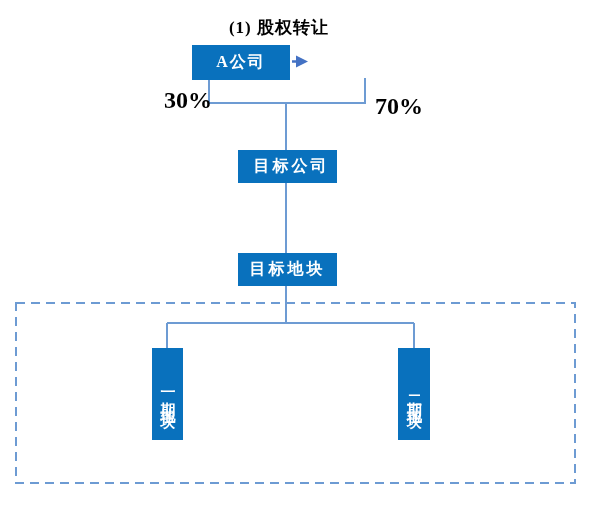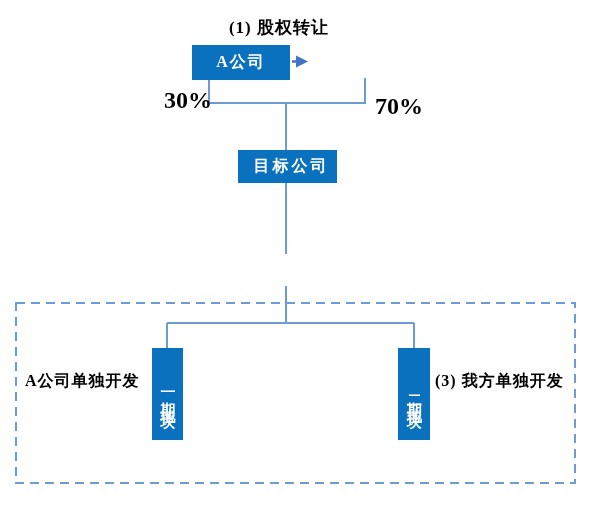--- a/index.html
+++ b/index.html
@@ -67,21 +67,20 @@
 
     <g>
       <line x1="265" y1="61.5" x2="296" y2="61.5" stroke="#4472C4" stroke-width="2.5" stroke-dasharray="5.5 3.5"></line>
       <polygon points="296,55.5 308,61.5 296,67.5" fill="#4472C4"></polygon>
     </g>
   </svg>
 
   <div class="lbl lbl-title">(1) 股权转让</div>
   <div class="lbl lbl-pct lbl-30">30%</div>
   <div class="lbl lbl-pct lbl-70">70%</div>
-  <div class="lbl lbl-left-note">A公司单独开发</div>
-  <div class="lbl lbl-right-note">(3) 我方单独开发</div>
 
   <div class="node node-a">A公司</div>
   <div class="node node-target-company">目标公司</div>
+  <div class="node node-target-land">目标地块</div>
   <div class="node node-vert node-phase1">一期地块</div>
   <div class="node node-vert node-phase2">二期地块</div>
 
 </div>
 
 </body></html>

